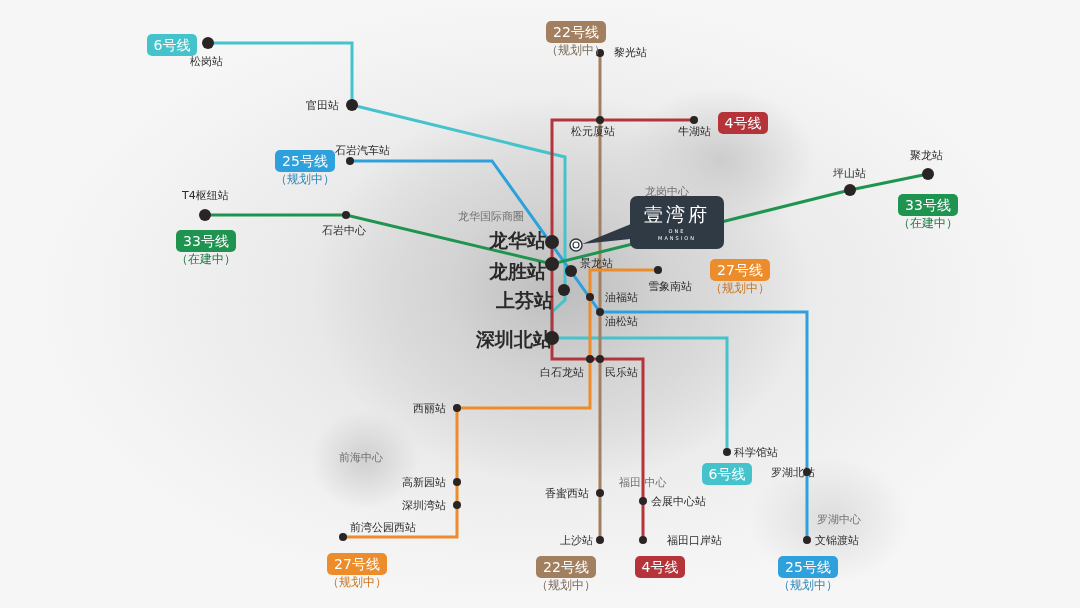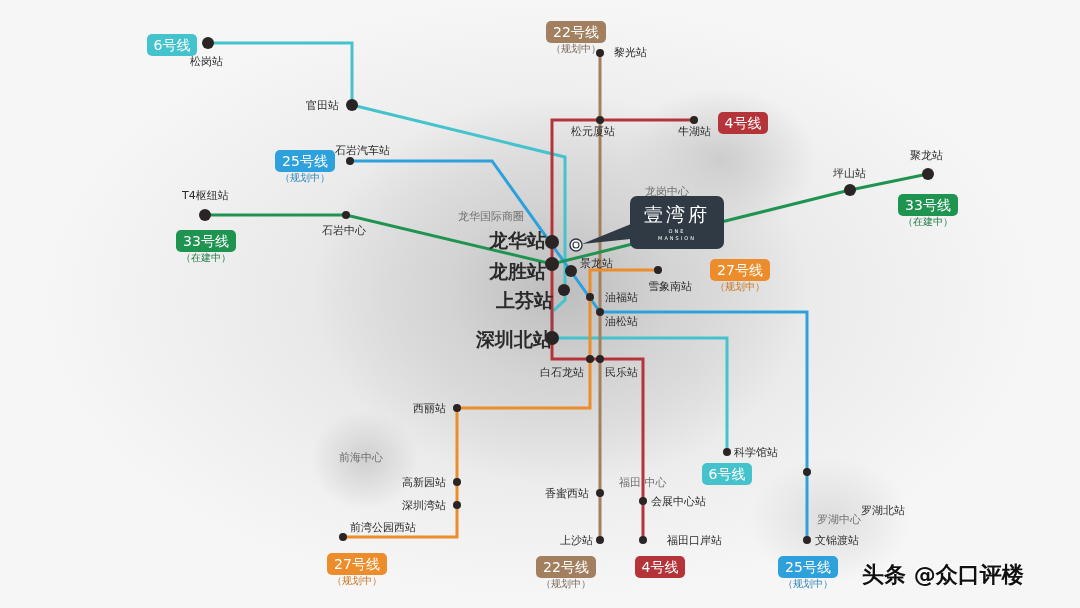--- a/index.html
+++ b/index.html
@@ -18,21 +18,21 @@
       radial-gradient(ellipse 500px 300px at 540px 300px, #dcdcdc 0%, #efefef 70%, #f6f6f6 100%);
   }
   svg { position: absolute; left: 0; top: 0; }
   .lbl { position: absolute; white-space: nowrap; color: #2b2b2b; font-size: 11px; line-height: 13px; }
   .lbl.big { font-size: 19px; line-height: 20px; font-weight: bold; color: #2a2a2a; }
   .lbl.area { color: #6f6f6f; font-size: 11px; }
   .badge {
     position: absolute; border-radius: 5px; color: #fff; font-size: 14px; line-height: 22px; height: 22px;
     padding: 0 6px; text-align: center; white-space: nowrap;
   }
-  .badge-sub { position: absolute; font-size: 10px; line-height: 10px; white-space: nowrap; text-align: center; font-family: Liberation Mono, monospace; }
+  .badge-sub { position: absolute; font-size: 12px; line-height: 10px; white-space: nowrap; text-align: center; }
   #project-callout {
     position: absolute; left: 630px; top: 196px; width: 94px; height: 53px; background: #2f3a45;
     border-radius: 7px; color: #ffffff; text-align: center;
   }
   #project-callout .cn { font-size: 19px; line-height: 22px; margin-top: 7px; letter-spacing: 3px; font-family: "DejaVu Serif", serif; }
   #project-callout .en { font-size: 5px; line-height: 7px; letter-spacing: 2px; margin-top: 3px; }
   #watermark {
     position: absolute; left: 862px; top: 562px; font-size: 22px; line-height: 26px; color: #111;
     font-weight: bold; text-shadow: 1px 1px 0 #fff, -1px -1px 0 #fff;
   }
@@ -104,21 +104,21 @@
       <div class="lbl" style="left: 833px; top: 167px;">坪山站</div>
       <div class="lbl" style="left: 910px; top: 149px;">聚龙站</div>
       <div class="lbl" style="left: 648px; top: 280px;">雪象南站</div>
       <div class="lbl" style="left: 580px; top: 257px;">景龙站</div>
       <div class="lbl" style="left: 605px; top: 291px;">油福站</div>
       <div class="lbl" style="left: 605px; top: 315px;">油松站</div>
       <div class="lbl" style="left: 540px; top: 366px;">白石龙站</div>
       <div class="lbl" style="left: 605px; top: 366px;">民乐站</div>
       <div class="lbl" style="left: 413px; top: 402px;">西丽站</div>
       <div class="lbl" style="left: 734px; top: 446px;">科学馆站</div>
-      <div class="lbl" style="left: 861px; top: 466px; margin-top: 38px;">罗湖北站</div>
+      <div class="lbl" style="left: 771px; top: 466px;">罗湖北站</div>
       <div class="lbl" style="left: 402px; top: 476px;">高新园站</div>
       <div class="lbl" style="left: 402px; top: 499px;">深圳湾站</div>
       <div class="lbl" style="left: 545px; top: 487px;">香蜜西站</div>
       <div class="lbl" style="left: 651px; top: 495px;">会展中心站</div>
       <div class="lbl" style="left: 350px; top: 521px;">前湾公园西站</div>
       <div class="lbl" style="left: 560px; top: 534px;">上沙站</div>
       <div class="lbl" style="left: 651px; top: 534px; margin-left: 16px;">福田口岸站</div>
       <div class="lbl" style="left: 815px; top: 534px;">文锦渡站</div>
       <div class="lbl big" style="left: 489px; top: 230px;">龙华站</div>
       <div class="lbl big" style="left: 489px; top: 261px;">龙胜站</div>
@@ -154,14 +154,13 @@
       <div class="badge" style="left: 778px; top: 556px; min-width: 48px; background: rgb(46, 161, 220);">25号线</div>
       <div class="badge-sub" style="left: 778px; top: 580px; width: 60px; color: rgb(46, 134, 184);">（规划中）</div>
     </div>
 
   <div id="project-callout">
     <div class="cn">壹湾府</div>
     <div class="en">ONE</div>
     <div class="en" style="margin-top:0">MANSION</div>
   </div>
 
-  <div id="watermark">头条 @众口评楼</div>
 </div>
 
 </body></html>

